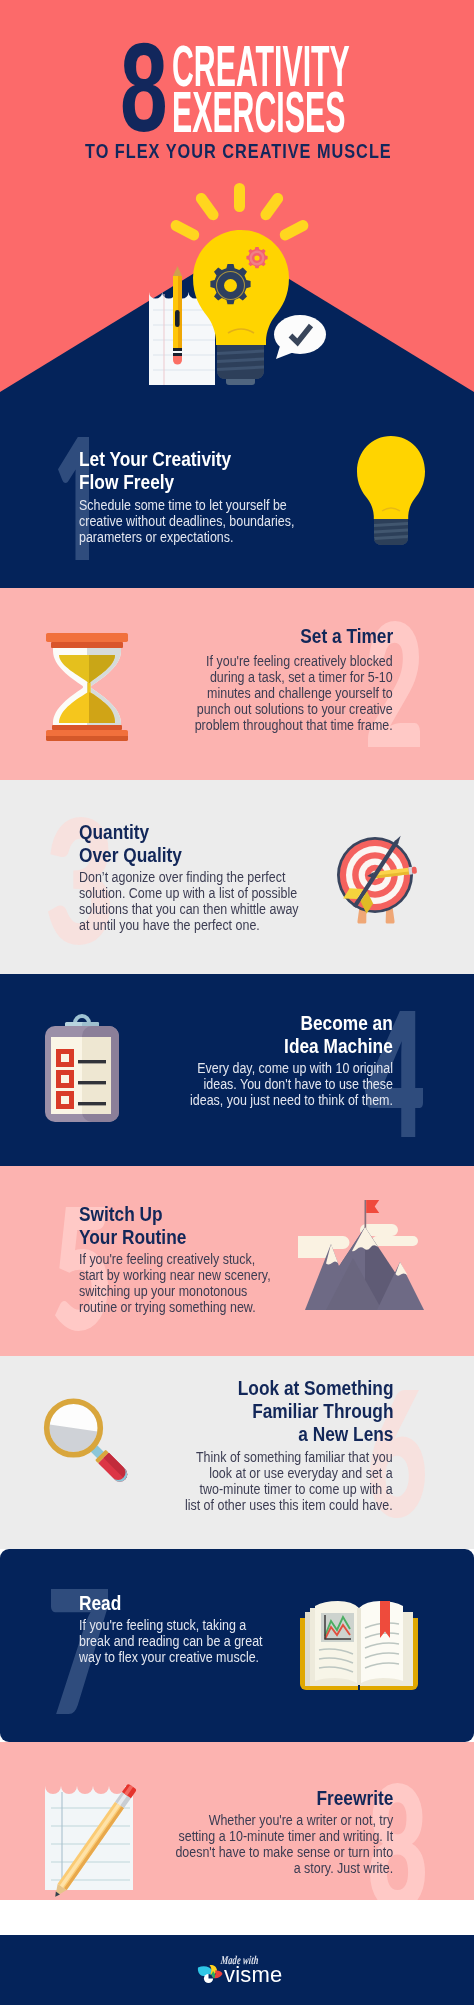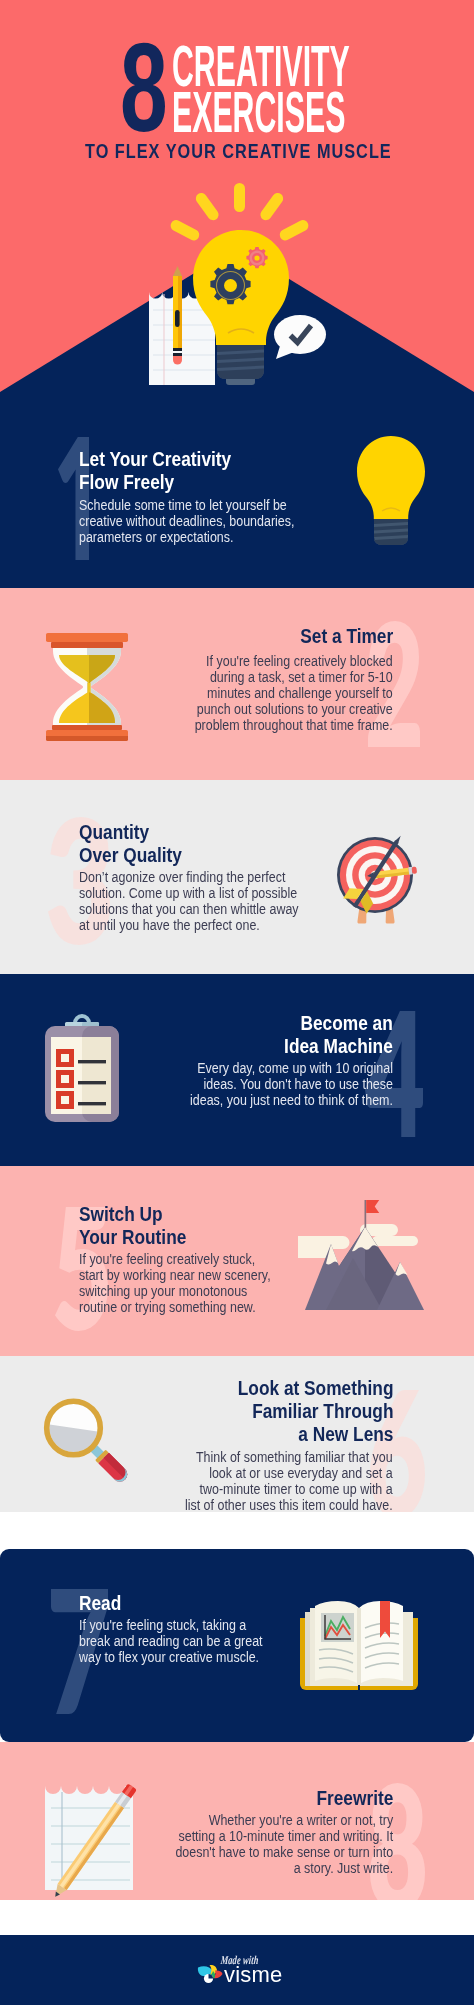--- a/index.html
+++ b/index.html
@@ -262,21 +262,21 @@
             <path d="M67 31 L122 114 H12 Z" fill="#5F5B75"></path> 
             <path d="M67 31 L12 114 h55 Z" fill="#6E6A85"></path> 
             <path d="M67 31 L80 51 q-4.5 -3.5 -7.5 0.5 q-3 4 -6.5 1 q-3.5 -3 -7.5 1 q-2.5 2.5 -4.5 1.5 Z" fill="#FAF2E2"></path> 
             <path d="M33 48 L57 114 H7 Z" fill="#6E6A85"></path> 
             <path d="M33 48 L40 67 q-3 -3 -6 0 q-3 2.5 -6 0.5 Z" fill="#FAF2E2"></path> 
             <path d="M55 62 L84 114 H28 Z" fill="#6A667F"></path> 
             <path d="M102 66 L126 114 H79 Z" fill="#6E6A85"></path> 
             <path d="M102 66 L109.5 79 q-4 -3 -7.5 0 q-2.5 2 -4.5 -1 Z" fill="#FAF2E2"></path>
           </svg></div>
       </div>
-      <div class="sec gray al-r" style="top: 1356px; height: 156px;">
+      <div class="sec gray al-r" style="top: 1356px; height: 193px;">
         <svg class="ghost" viewBox="0 0 91.42 128" preserveAspectRatio="none" style="left: 370px; top: 34px; width: 55px; height: 128px;">
           <path d="M44.84 106.71Q49.01 106.71 52.62 105.15Q56.22 103.58 58.83 100.84Q61.44 98.11 62.96 94.41Q64.48 90.72 64.48 86.38Q64.48 81.51 63.04 77.69Q61.61 73.86 59.0 71.26Q56.4 68.65 52.7 67.26Q49.01 65.87 44.49 65.87Q40.41 65.87 37.02 67.3Q33.63 68.74 31.15 71.43Q28.68 74.12 27.29 77.86Q25.9 81.6 25.9 86.29Q25.9 90.98 27.03 94.72Q28.15 98.45 30.5 101.15Q32.85 103.84 36.41 105.28Q39.97 106.71 44.84 106.71ZM40.49 48.66Q46.58 46.4 54.05 46.4Q60.92 46.4 67.61 48.66Q74.3 50.92 79.6 55.61Q84.9 60.31 88.16 67.48Q91.42 74.64 91.42 84.38Q91.42 93.24 88.11 101.19Q84.81 109.14 78.77 115.1Q72.73 121.05 64.22 124.52Q55.7 128.0 45.36 128.0Q34.76 128.0 26.33 124.65Q17.9 121.31 12.04 115.31Q6.17 109.32 3.08 100.97Q0.0 92.63 0.0 82.64Q0.0 63.96 14.42 44.67L42.93 6.17Q44.93 3.65 48.71 1.82Q52.49 0.0 57.35 0.0H81.34L43.8 44.84Z" fill="#F7E1DE"></path>
           <title>6</title>
         </svg>
         <div class="s-title" style="left: 152.538px; width: 240.462px; top: 21px; color: rgb(18, 39, 89);">
           <div>Look at Something</div>
           <div>Familiar Through</div>
           <div>a New Lens</div>
         </div>
         <div class="s-body" style="left: 159.292px; width: 233.708px; top: 93px; color: rgb(59, 60, 82);">Think of something familiar that you look at or use everyday and set a two-minute timer to come up with a list of other uses this item could have.</div>

